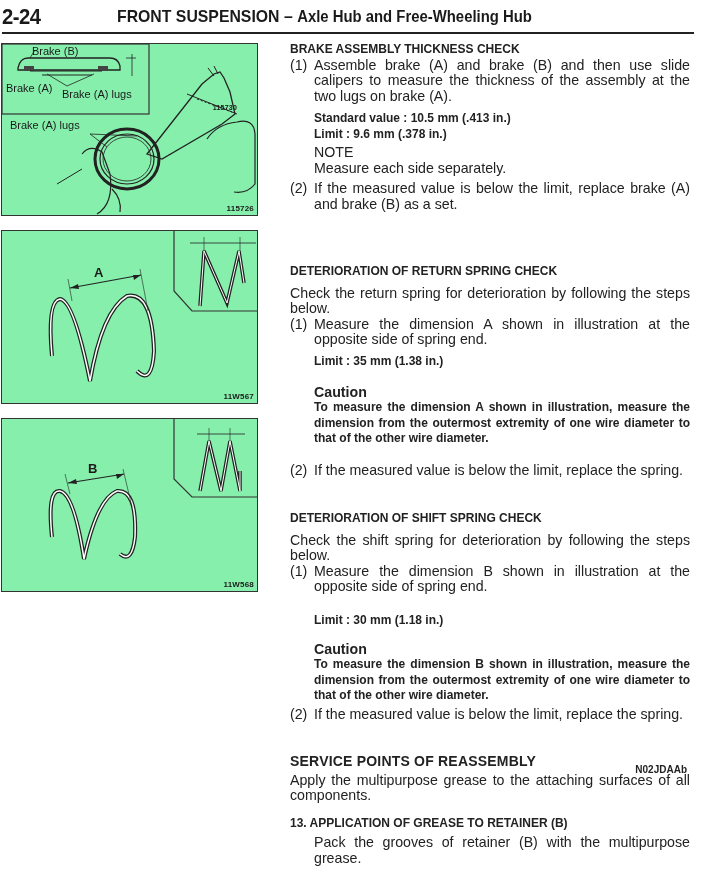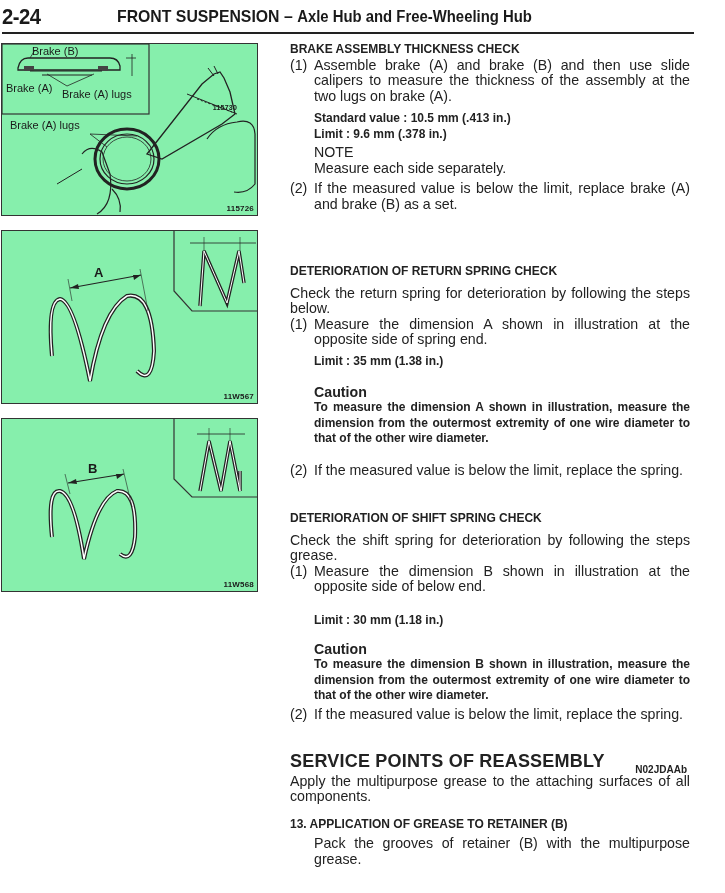--- a/index.html
+++ b/index.html
@@ -18,21 +18,21 @@
   .blk { position:absolute; left:290px; width:400px; }
   h3 { margin:0; font-size:12px; font-weight:bold; letter-spacing:0px; white-space:nowrap; }
   p { margin:0; text-align:justify; }
   .txt { font-size:14.2px; line-height:15.5px; color:#222; }
   .item { position:relative; padding-left:24px; }
   .item .num { position:absolute; left:0; top:0; }
   .indent { padding-left:24px; }
   .bold { font-weight:bold; }
   .spec { font-weight:bold; font-size:12px; line-height:16px; }
   .caution { font-weight:bold; font-size:12px; line-height:15.5px; text-align:justify; }
-  .big { font-size:18px; font-weight:bold; letter-spacing:0.2px; }
+  .big { font-size:14px; font-weight:bold; letter-spacing:0.2px; }
   .code { font-size:10px; font-weight:bold; position:absolute; right:3px; top:8px; }
 </style>
 </head>
 <body>
 
 <div class="hdr">
   <span class="pg">2-24</span>
   <span class="ttl">
     <span>FRONT SUSPENSION</span>
     <span>–</span>
@@ -152,24 +152,24 @@
       <p class="caution">To measure the dimension A shown in illustration, measure the dimension from the outermost extremity of one wire diameter to that of the other wire diameter.</p>
     </div>
   <div class="item" style="margin-top:16px;">
     <span class="num">(2)</span>
     <p>If the measured value is below the limit, replace the spring.</p>
   </div>
 </div>
 
 <div class="blk txt" style="top:511px;">
   <h3>DETERIORATION OF SHIFT SPRING CHECK</h3>
-  <p style="margin-top:6px;">Check the shift spring for deterioration by following the steps grease.</p>
+  <p style="margin-top:6px;">Check the shift spring for deterioration by following the steps below.</p>
   <div class="item">
     <span class="num">(1)</span>
-    <p>Measure the dimension B shown in illustration at the opposite side of below end.</p>
+    <p>Measure the dimension B shown in illustration at the opposite side of spring end.</p>
   </div>
   <div class="indent spec" style="margin-top:17px;">Limit : 30 mm (1.18 in.)</div>
   <div class="indent bold" style="margin-top:14px;">Caution</div>
   <div class="indent">
       <p class="caution">To measure the dimension B shown in illustration, measure the dimension from the outermost extremity of one wire diameter to that of the other wire diameter.</p>
     </div>
   <div class="item" style="margin-top:3px;">
     <span class="num">(2)</span>
     <p>If the measured value is below the limit, replace the spring.</p>
   </div>

